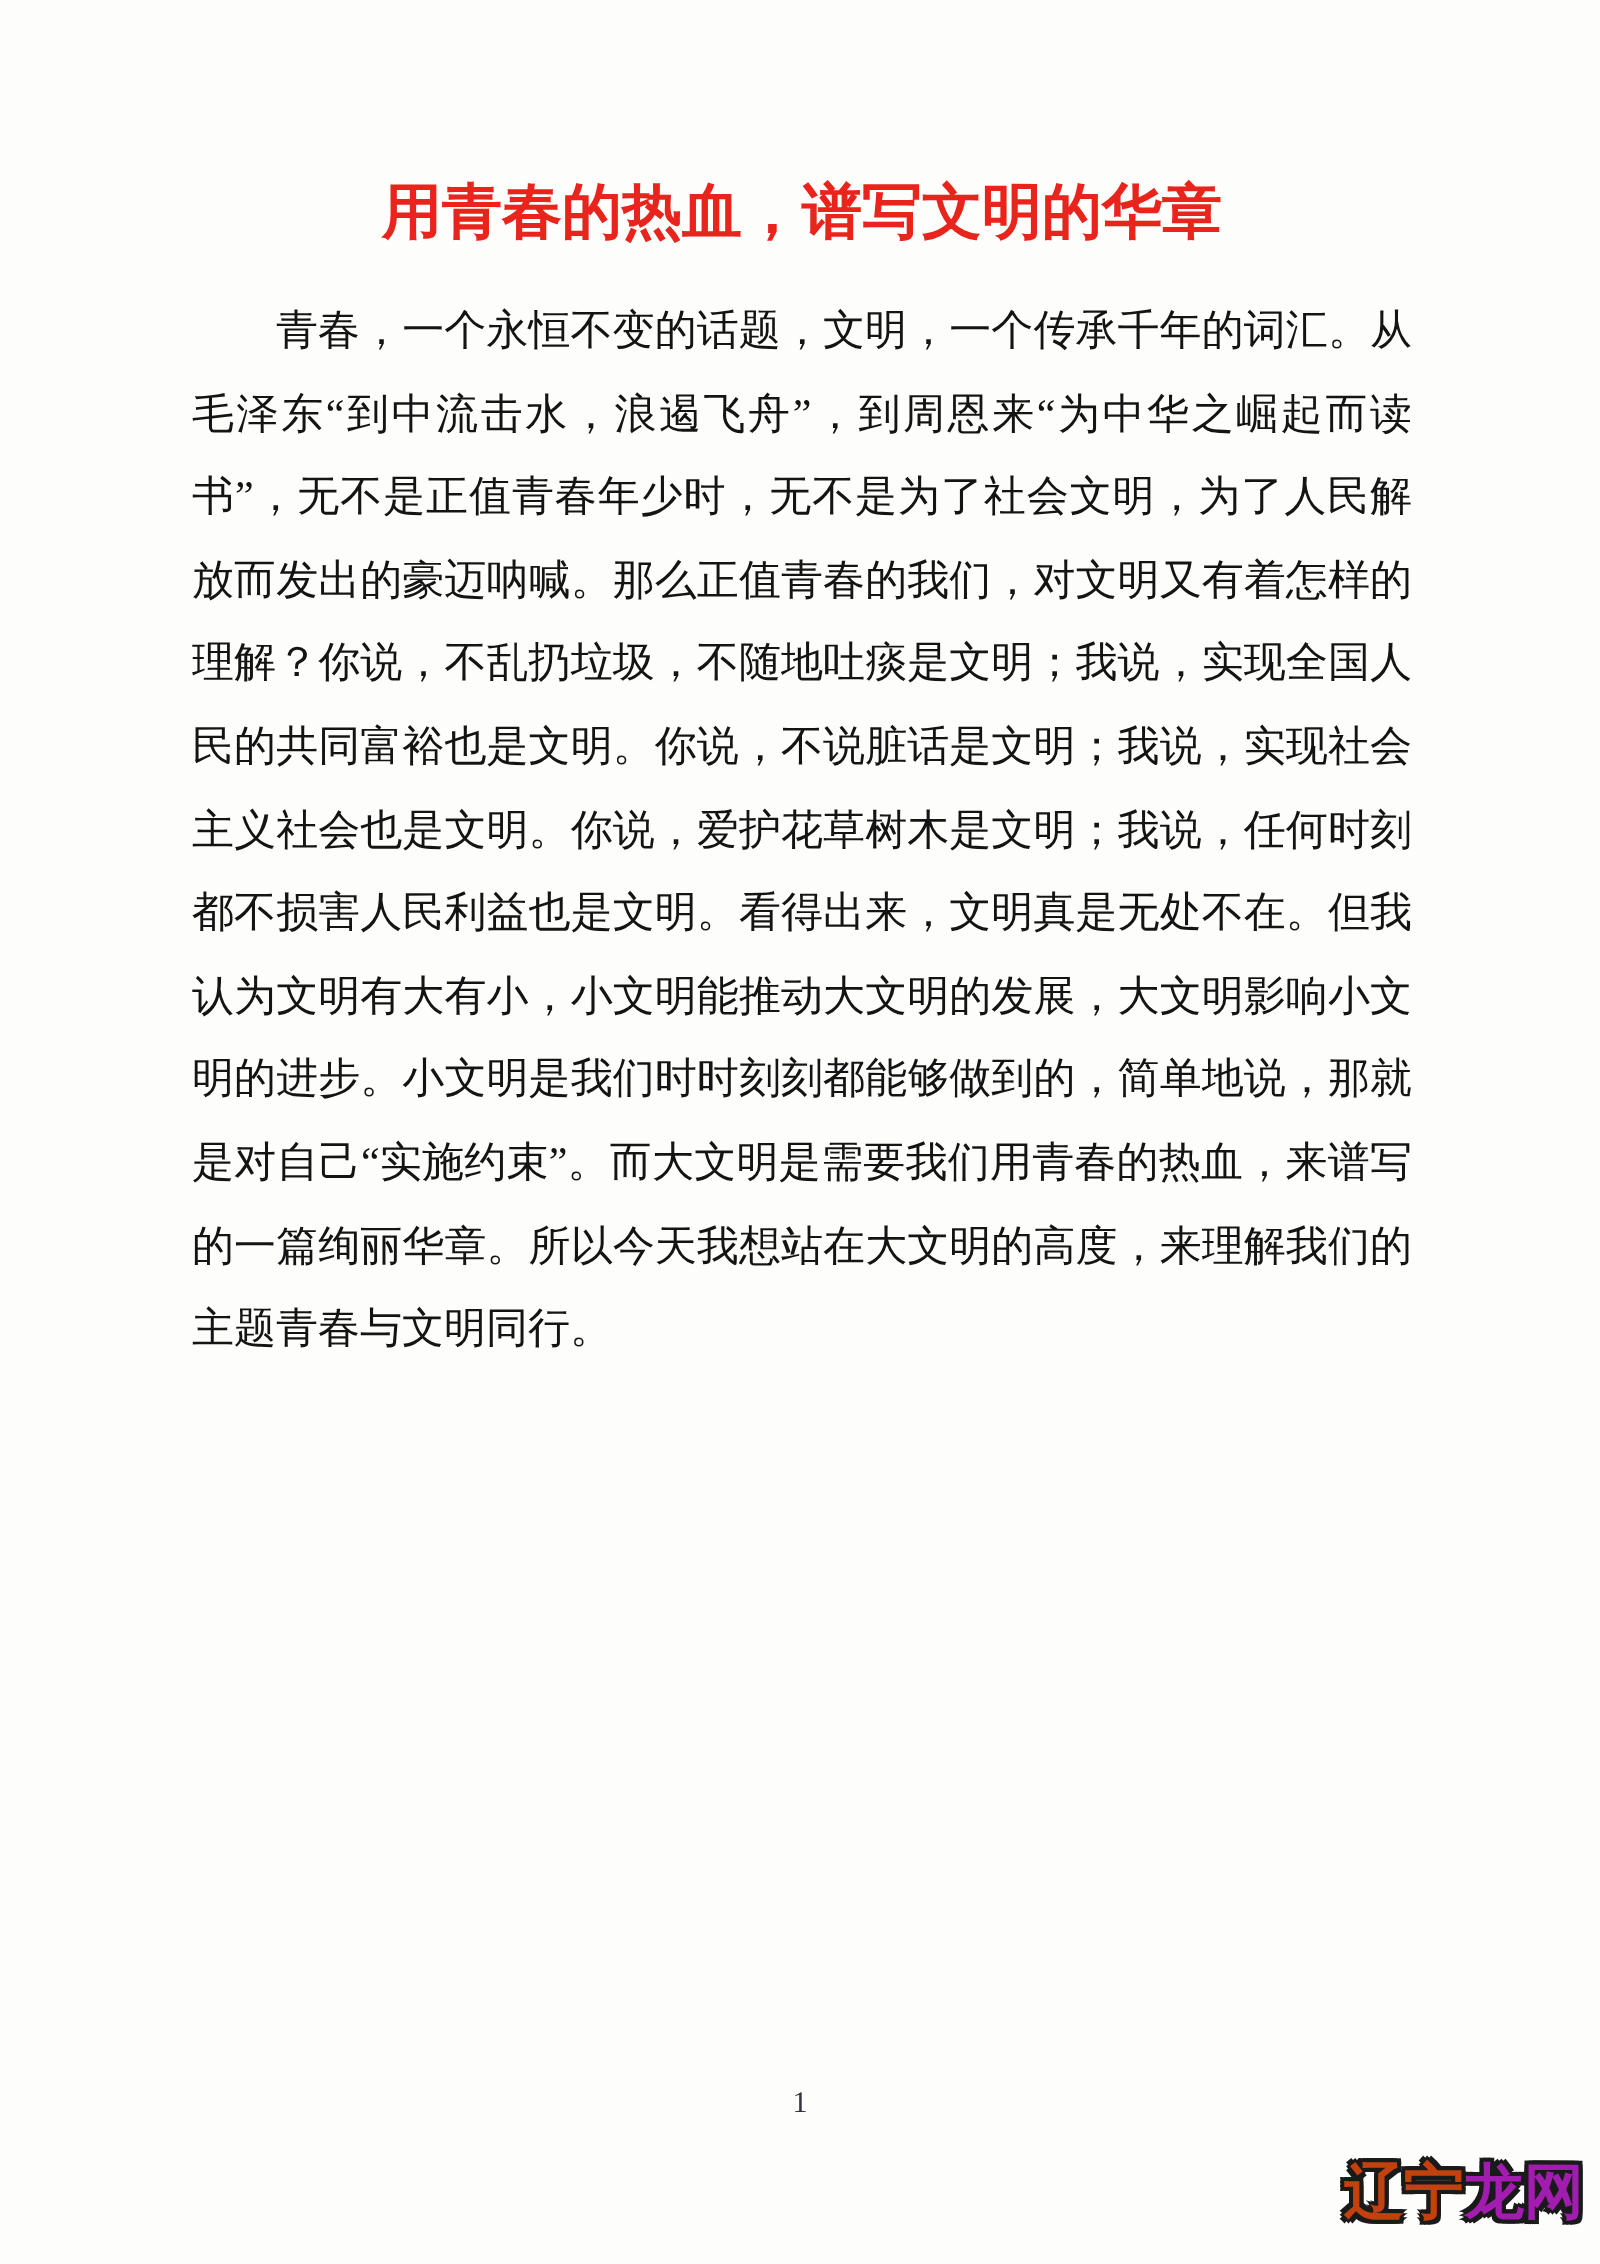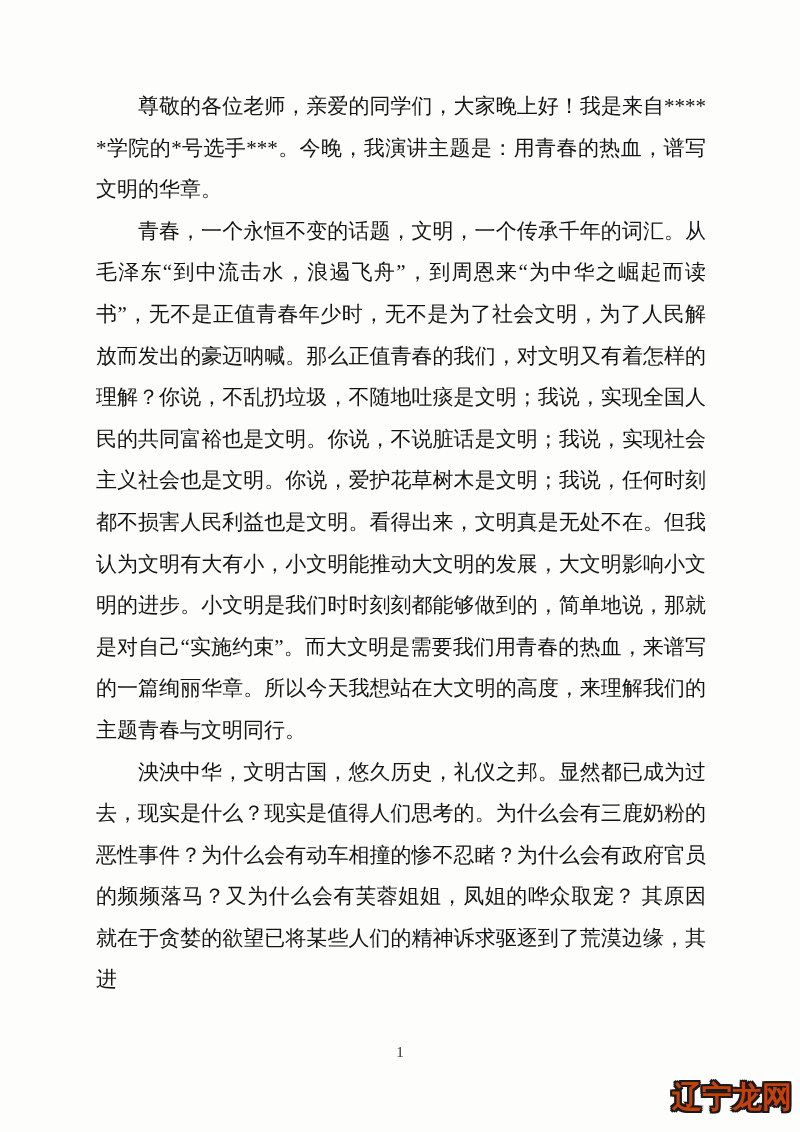--- a/index.html
+++ b/index.html
@@ -77,35 +77,34 @@
     z-index: 1;
   }
   .logo span {
     text-shadow:
       -2px -2px 0 #1a1a1a,  2px -2px 0 #1a1a1a,
       -2px  2px 0 #1a1a1a,  2px  2px 0 #1a1a1a,
       -2px  0   0 #1a1a1a,  2px  0   0 #1a1a1a,
        0   -2px 0 #1a1a1a,  0    2px 0 #1a1a1a;
   }
   .logo-red   { color: #c2410c; }
-  .logo-white { color: #c2410c; }
+  .logo-white { color: #a21caf; }
 </style>
 </head>
 <body>
 
 <div class="page">
 
 
   <div class="content">
+    <h1 class="title">用青春的热血，谱写文明的华章</h1>
 
-    <p class="para">尊敬的各位老师，亲爱的同学们，大家晚上好！我是来自*****学院的*号选手***。今晚，我演讲主题是：用青春的热血，谱写文明的华章。</p>
 
     <p class="para">青春，一个永恒不变的话题，文明，一个传承千年的词汇。从毛泽东“到中流击水，浪遏飞舟”，到周恩来“为中华之崛起而读书”，无不是正值青春年少时，无不是为了社会文明，为了人民解放而发出的豪迈呐喊。那么正值青春的我们，对文明又有着怎样的理解？你说，不乱扔垃圾，不随地吐痰是文明；我说，实现全国人民的共同富裕也是文明。你说，不说脏话是文明；我说，实现社会主义社会也是文明。你说，爱护花草树木是文明；我说，任何时刻都不损害人民利益也是文明。看得出来，文明真是无处不在。但我认为文明有大有小，小文明能推动大文明的发展，大文明影响小文明的进步。小文明是我们时时刻刻都能够做到的，简单地说，那就是对自己“实施约束”。而大文明是需要我们用青春的热血，来谱写的一篇绚丽华章。所以今天我想站在大文明的高度，来理解我们的主题青春与文明同行。</p>
 
-    <p class="para">泱泱中华，文明古国，悠久历史，礼仪之邦。显然都已成为过去，现实是什么？现实是值得人们思考的。为什么会有三鹿奶粉的恶性事件？为什么会有动车相撞的惨不忍睹？为什么会有政府官员的频频落马？又为什么会有芙蓉姐姐，凤姐的哗众取宠？ 其原因就在于贪婪的欲望已将某些人们的精神诉求驱逐到了荒漠边缘，其进</p>
   </div>
 
   <div class="page-number">1</div>
 
   <div class="logo">
     <span class="logo-red">辽宁</span><span class="logo-white">龙网</span>
   </div>
 
 </div>
 

